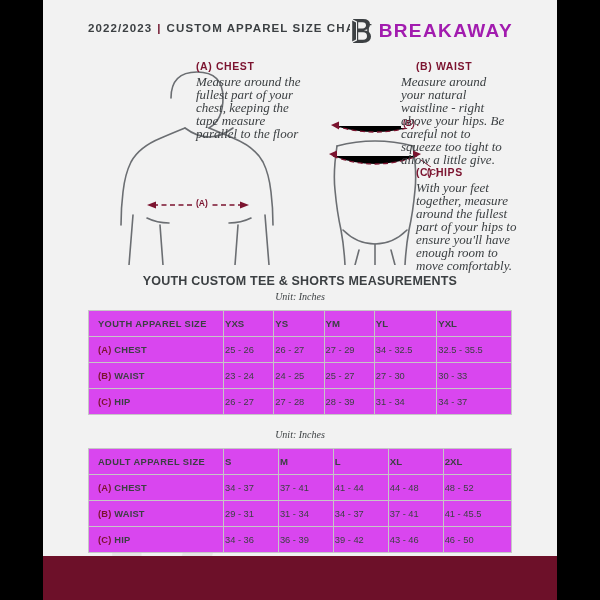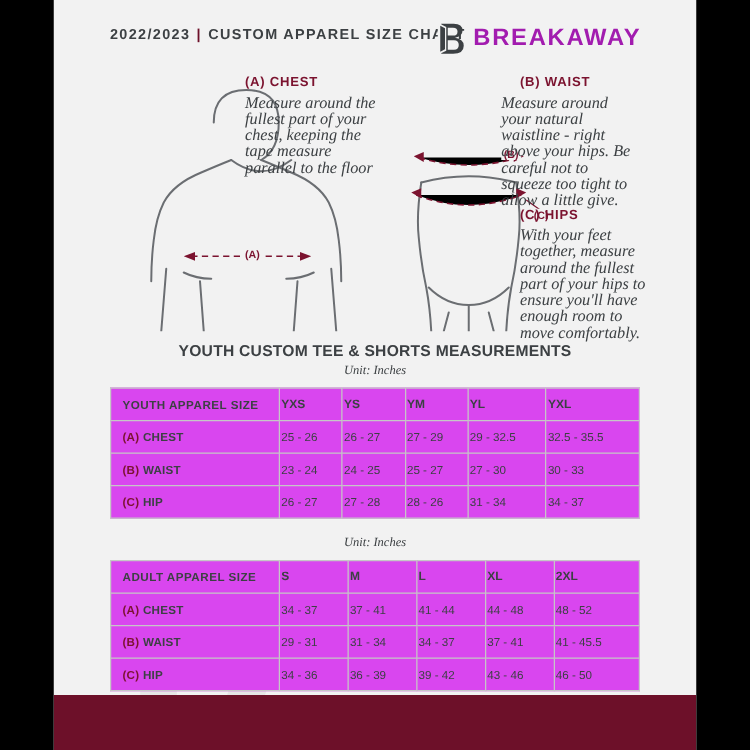--- a/index.html
+++ b/index.html
@@ -256,36 +256,36 @@
         <th>YL</th>
         <th>YXL</th>
       </tr>
     </thead>
     <tbody>
       <tr>
         <td class="rowhead"><span class="mark">(A)</span> <span class="nm" style="font-weight:bold">CHEST</span></td>
         <td>25 - 26</td>
         <td>26 - 27</td>
         <td>27 - 29</td>
-        <td>29 - 32.5</td>
+        <td>34 - 32.5</td>
         <td>32.5 - 35.5</td>
       </tr>
       <tr>
         <td class="rowhead"><span class="mark">(B)</span> <span class="nm" style="font-weight:bold">WAIST</span></td>
         <td>23 - 24</td>
         <td>24 - 25</td>
         <td>25 - 27</td>
         <td>27 - 30</td>
         <td>30 - 33</td>
       </tr>
       <tr>
         <td class="rowhead"><span class="mark">(C)</span> <span class="nm" style="font-weight:bold">HIP</span></td>
         <td>26 - 27</td>
         <td>27 - 28</td>
-        <td>28 - 26</td>
+        <td>28 - 39</td>
         <td>31 - 34</td>
         <td>34 - 37</td>
       </tr>
     </tbody>
   </table>
 
   <div class="sect-unit" style="top:429px;">Unit: Inches</div>
 
   <table class="chart" style="top:448px;">
     <thead>

